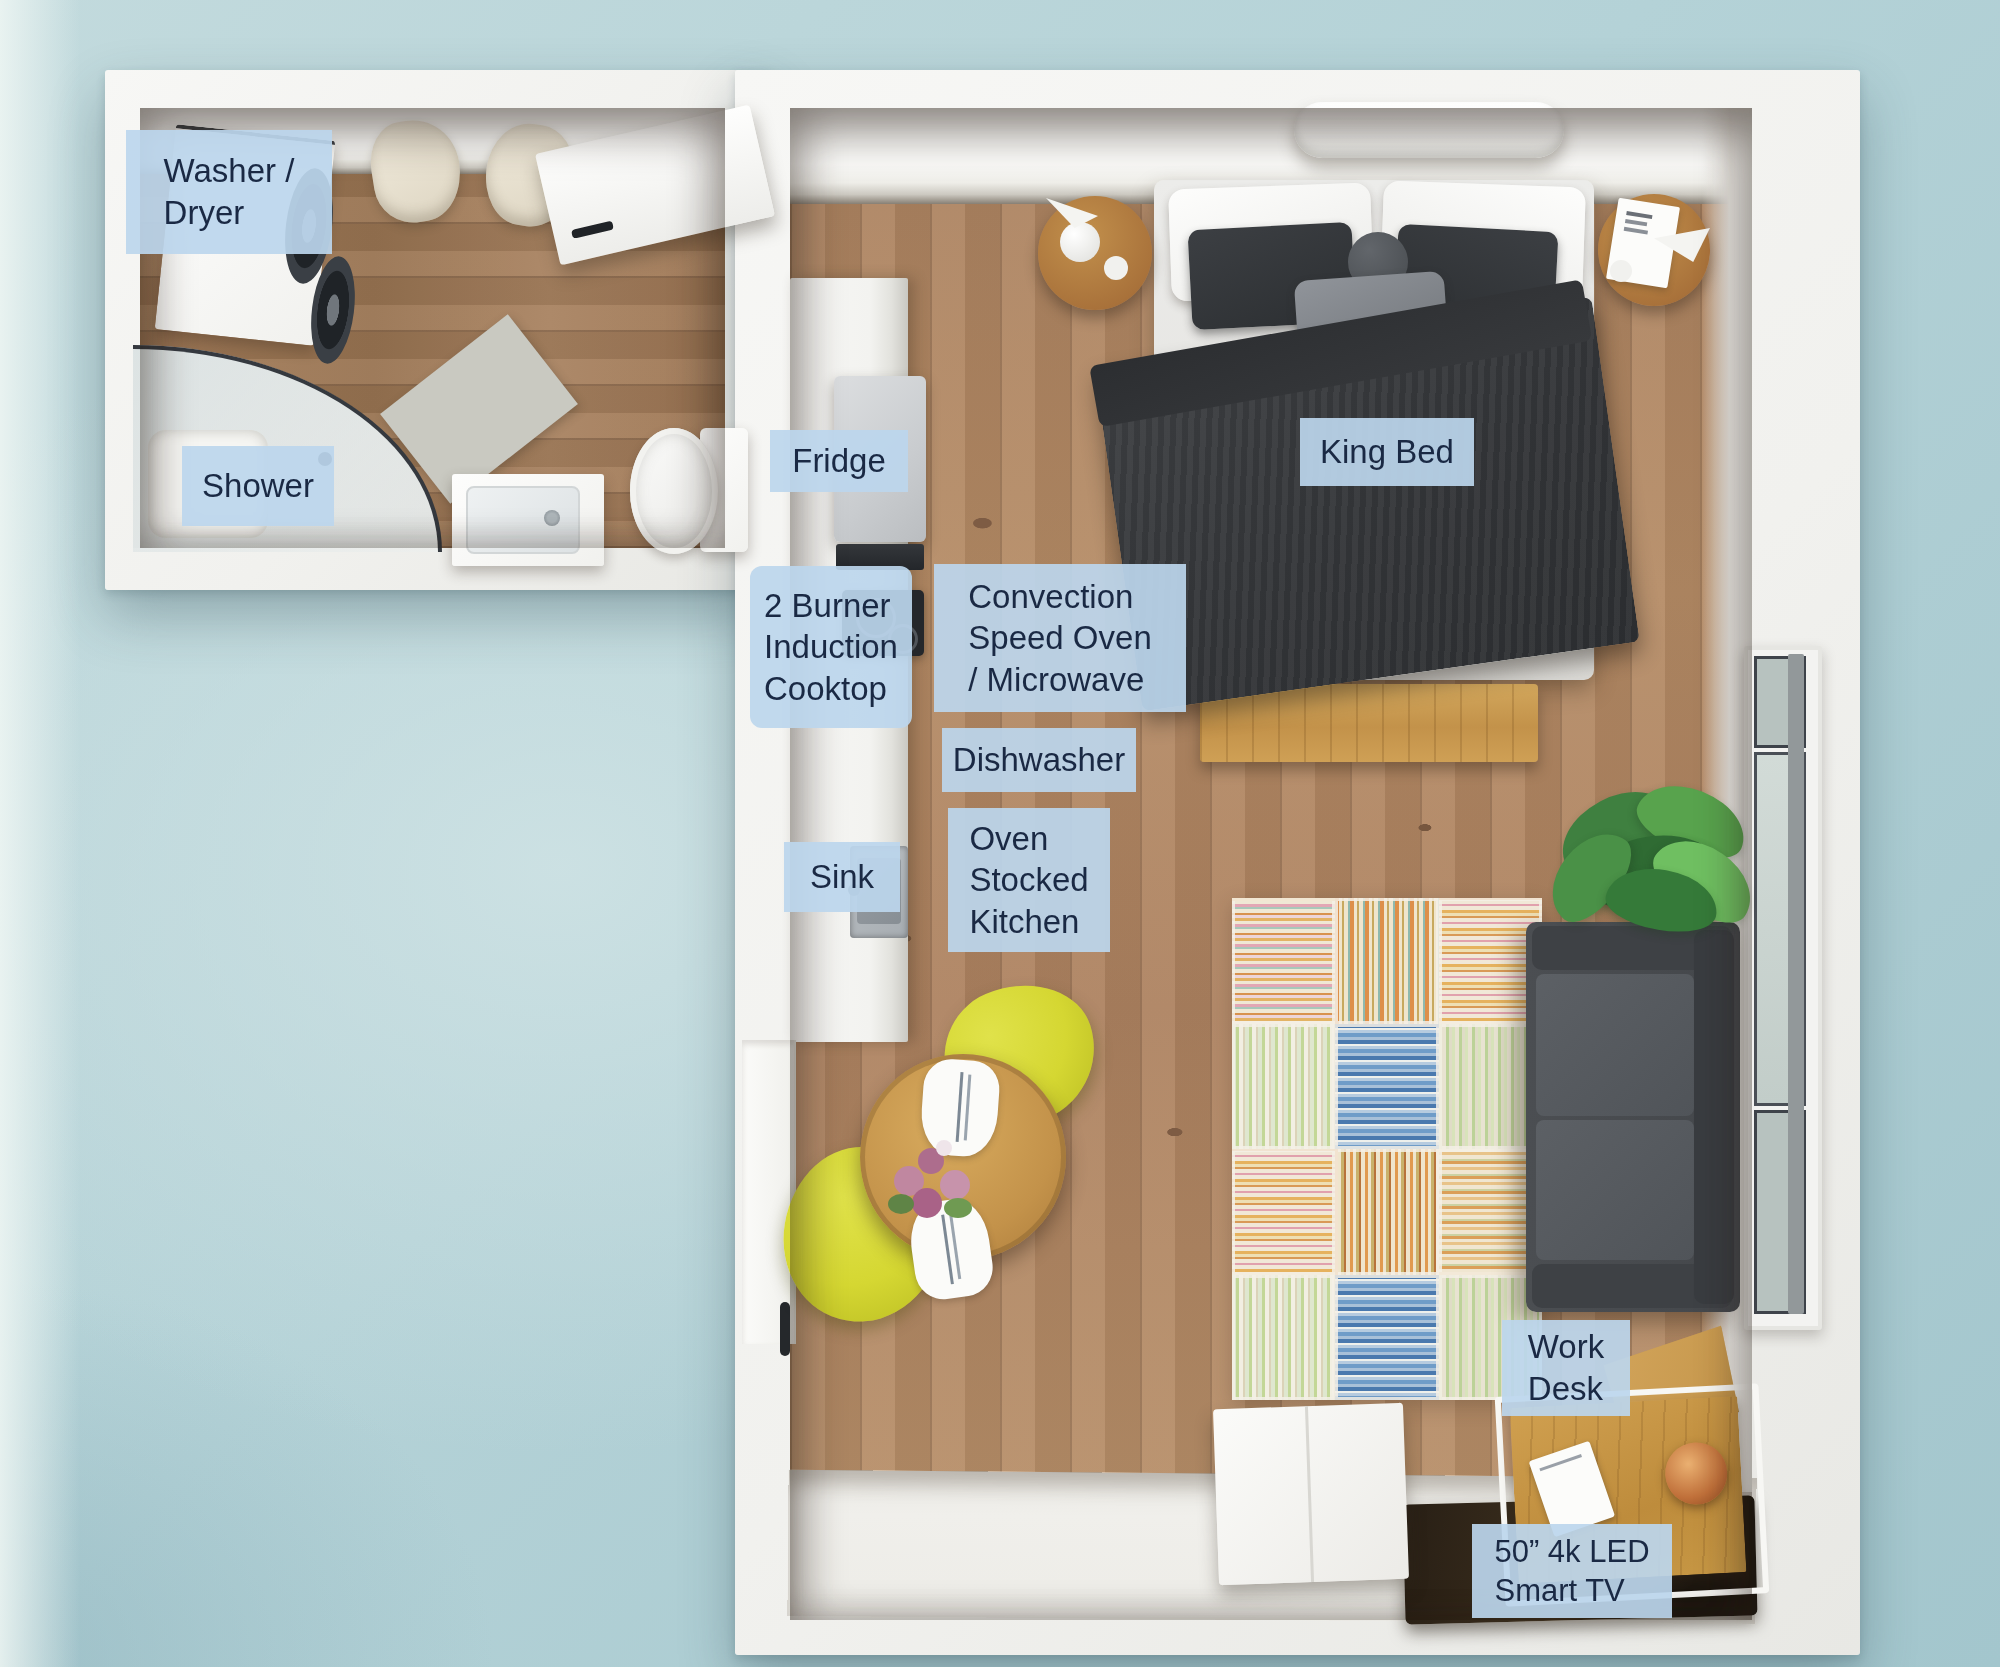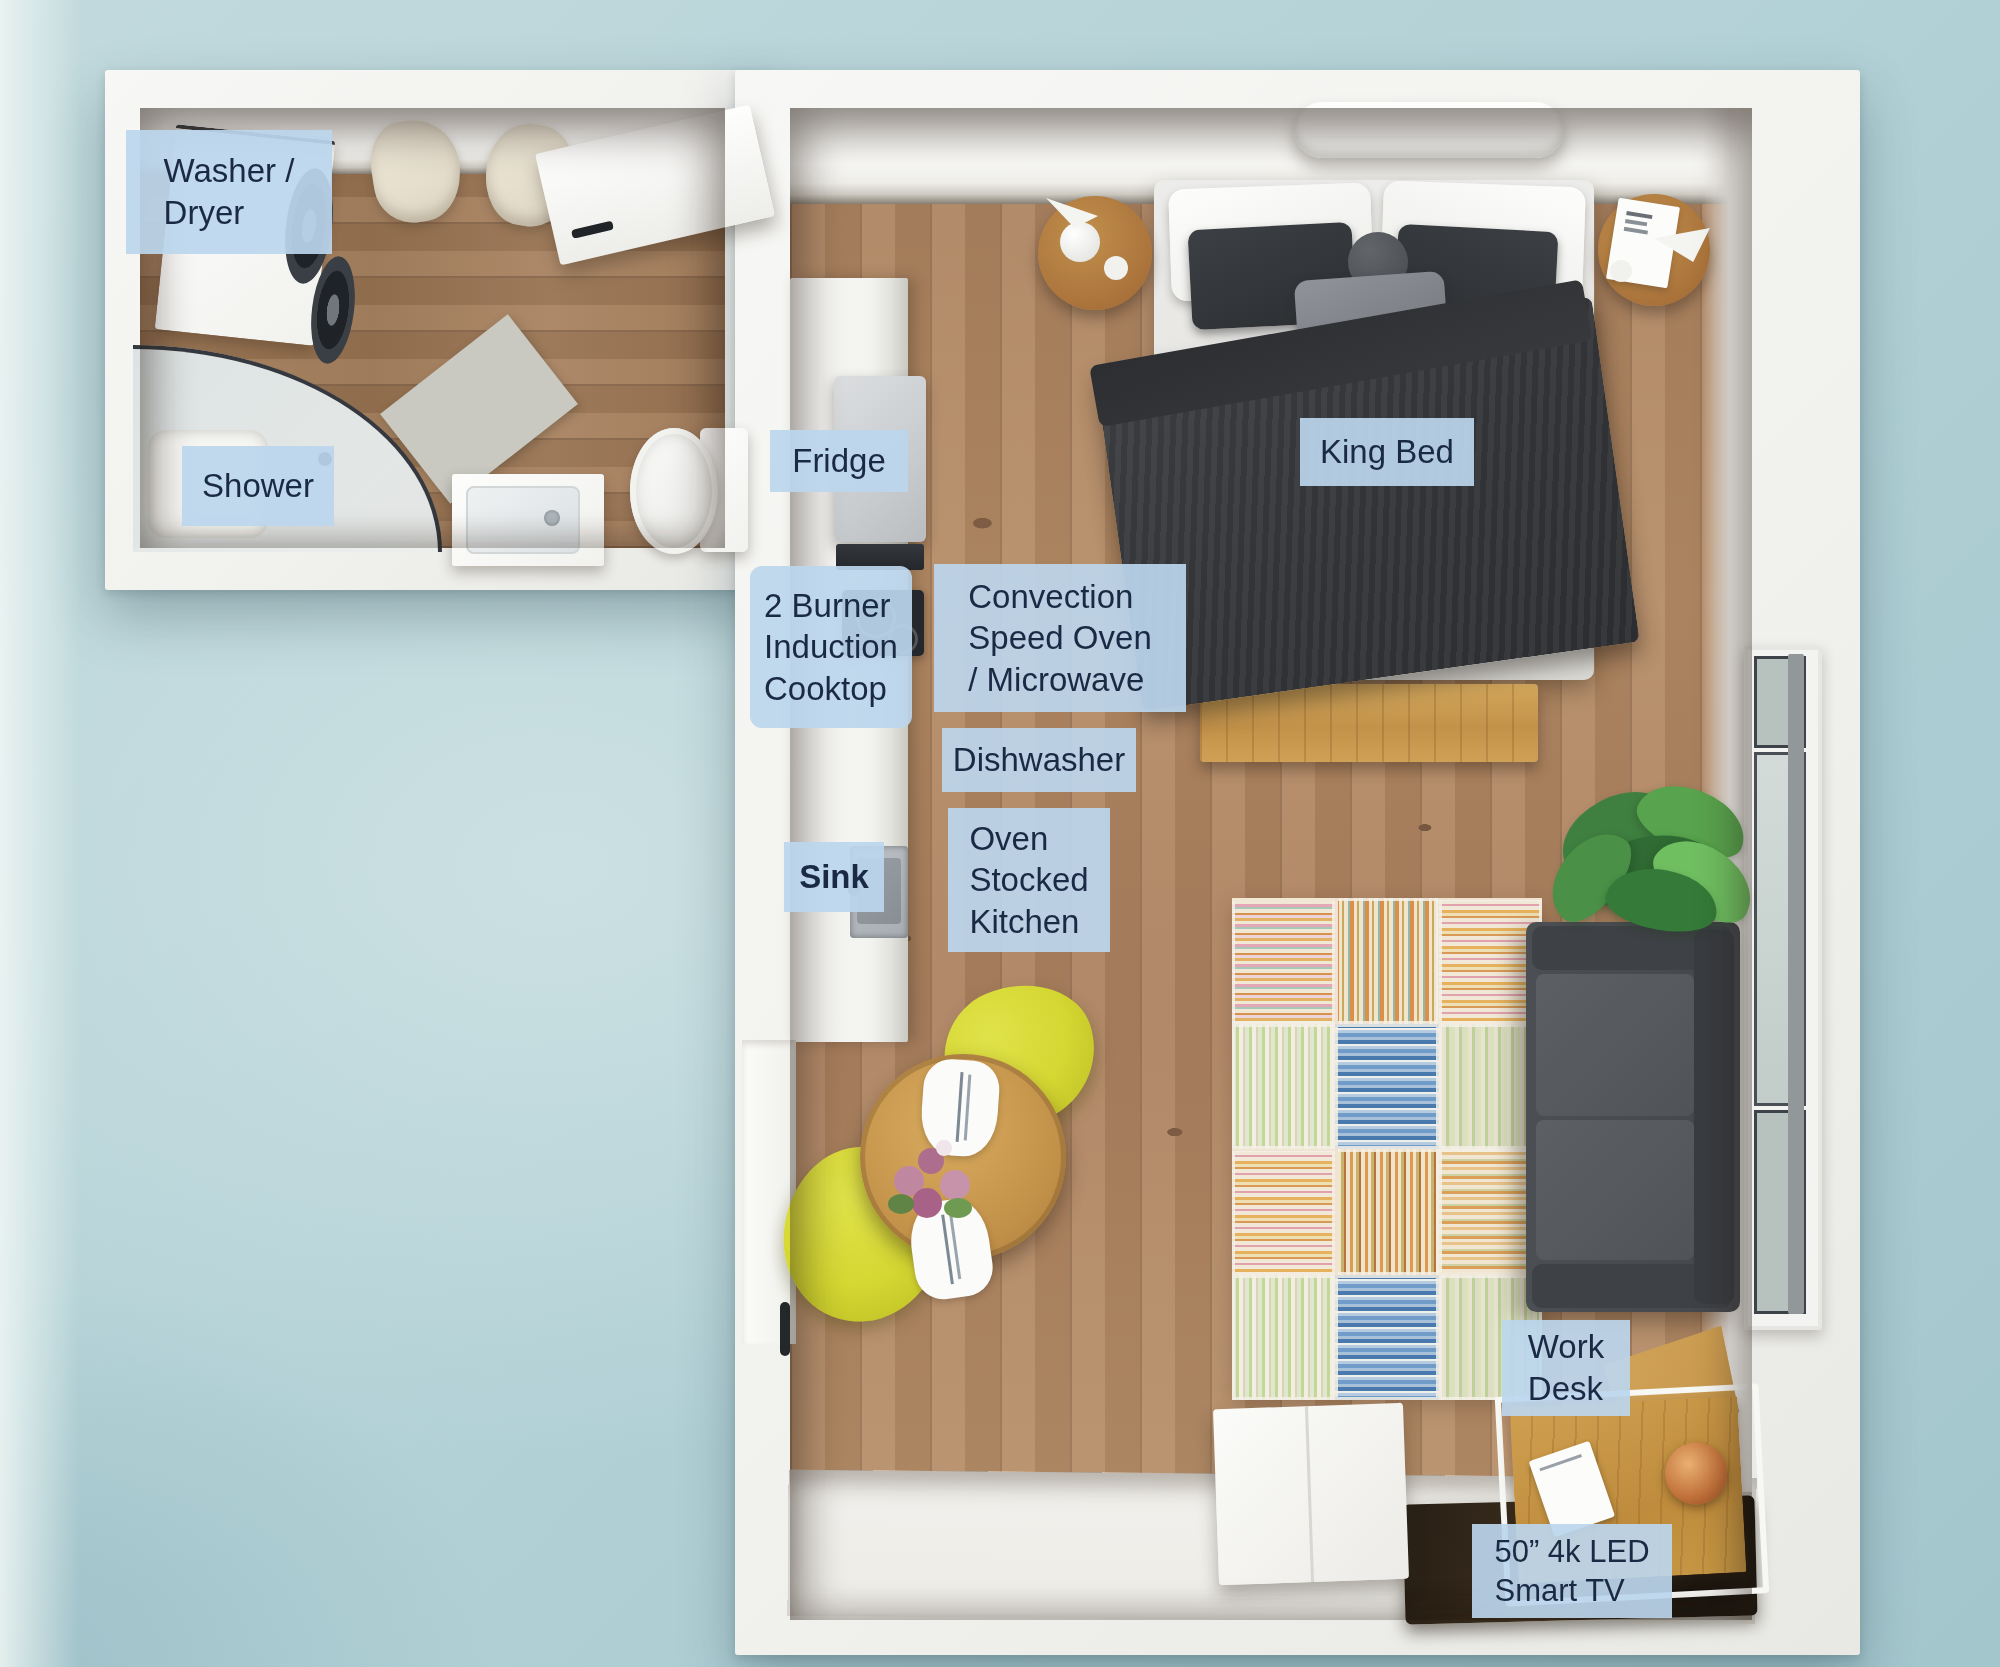--- a/index.html
+++ b/index.html
@@ -228,21 +228,21 @@
 Dryer</div>
   <div class="label abs" style="left:182px;top:446px;width:152px;height:80px;">Shower</div>
   <div class="label abs" style="left:770px;top:430px;width:138px;height:62px;">Fridge</div>
   <div class="label abs" style="left:750px;top:566px;width:162px;height:162px;border-radius:12px;">2 Burner
 Induction
 Cooktop</div>
   <div class="label abs" style="left:934px;top:564px;width:252px;height:148px;">Convection
 Speed Oven
 / Microwave</div>
   <div class="label abs" style="left:942px;top:728px;width:194px;height:64px;">Dishwasher</div>
-  <div class="label abs" style="left:784px;top:842px;width:100px;height:70px;font-weight:bold;">Sink</div>
+  <div class="label abs" style="left:784px;top:842px;width:116px;height:70px;">Sink</div>
   <div class="label abs" style="left:948px;top:808px;width:162px;height:144px;">Oven
 Stocked
 Kitchen</div>
   <div class="label abs" style="left:1300px;top:418px;width:174px;height:68px;">King Bed</div>
   <div class="label abs" style="left:1502px;top:1320px;width:128px;height:96px;">Work
 Desk</div>
   <div class="label abs" style="left:1472px;top:1524px;width:200px;height:94px;font-size:31px;">50” 4k LED
 Smart TV</div>
 
 </div>

